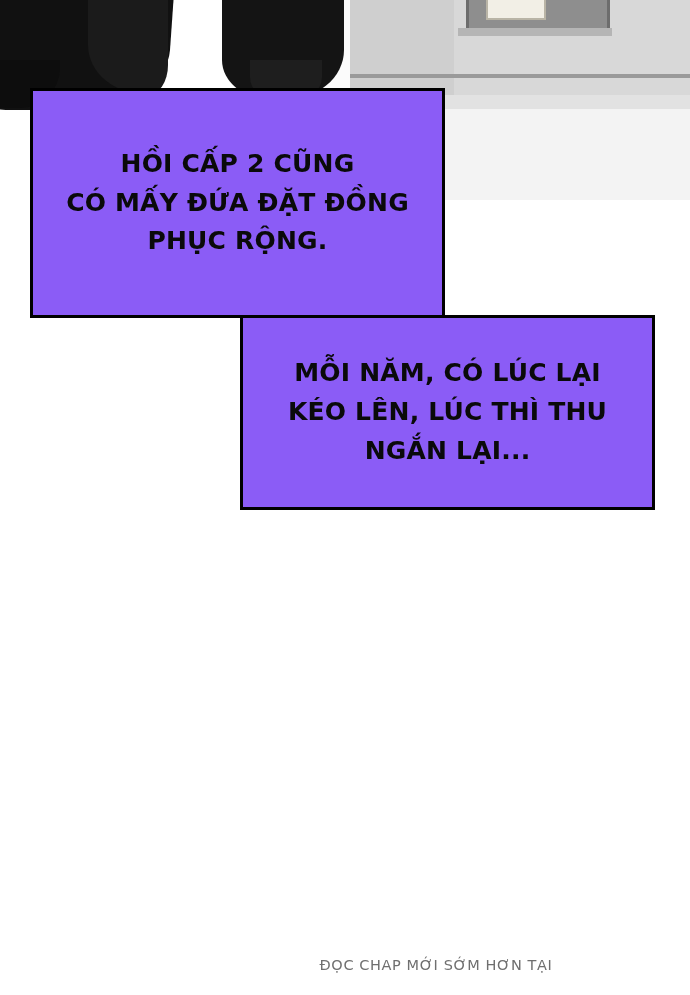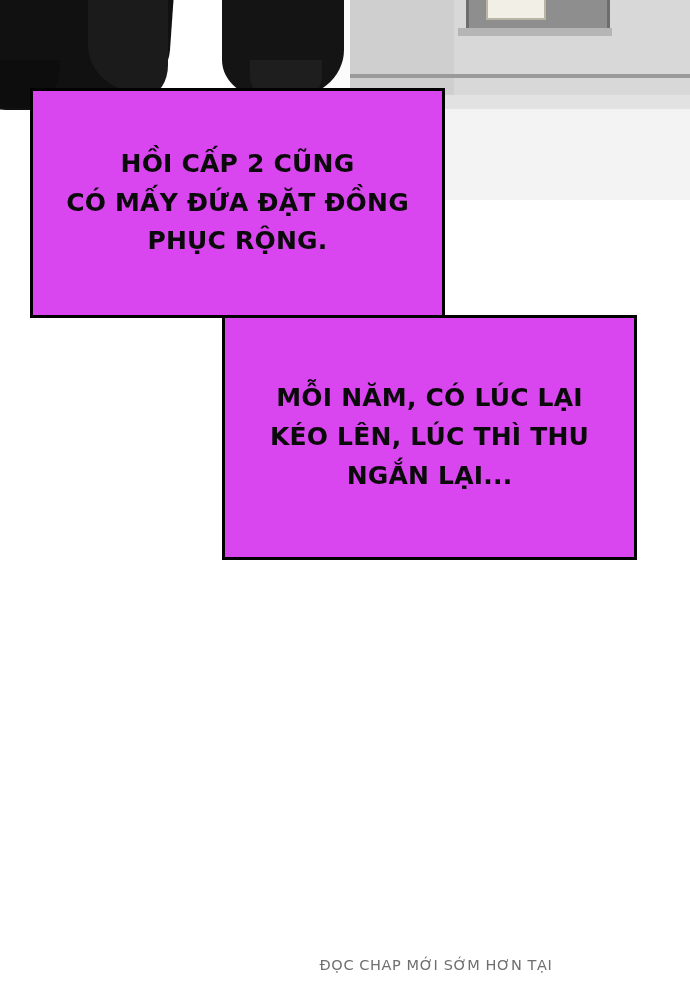--- a/index.html
+++ b/index.html
@@ -162,21 +162,21 @@
     left: 322px;
     top: 0;
     width: 28px;
     height: 110px;
     background: #fbfbfb;
   }
 
   
   .bubble {
     position: absolute;
-    background: #d946ef;
+    background: #8b5cf6;
     border: 3px solid #000000;
     box-sizing: border-box;
     display: flex;
     align-items: center;
     justify-content: center;
   }
   .bubble-text {
     text-align: center;
     color: #0a0a0a;
     font-family: "DejaVu Sans", sans-serif;
@@ -187,24 +187,24 @@
     white-space: pre-line;
     padding: 0 14px;
   }
   #bubble-one {
     left: 30px;
     top: 88px;
     width: 415px;
     height: 230px;
   }
   #bubble-two {
-    left: 222px;
+    left: 240px;
     top: 315px;
     width: 415px;
-    height: 245px;
+    height: 195px;
   }
 
   
   .footer {
     position: absolute;
     left: 16px;
     bottom: 14px;
     width: 690px;
     text-align: center;
   }

